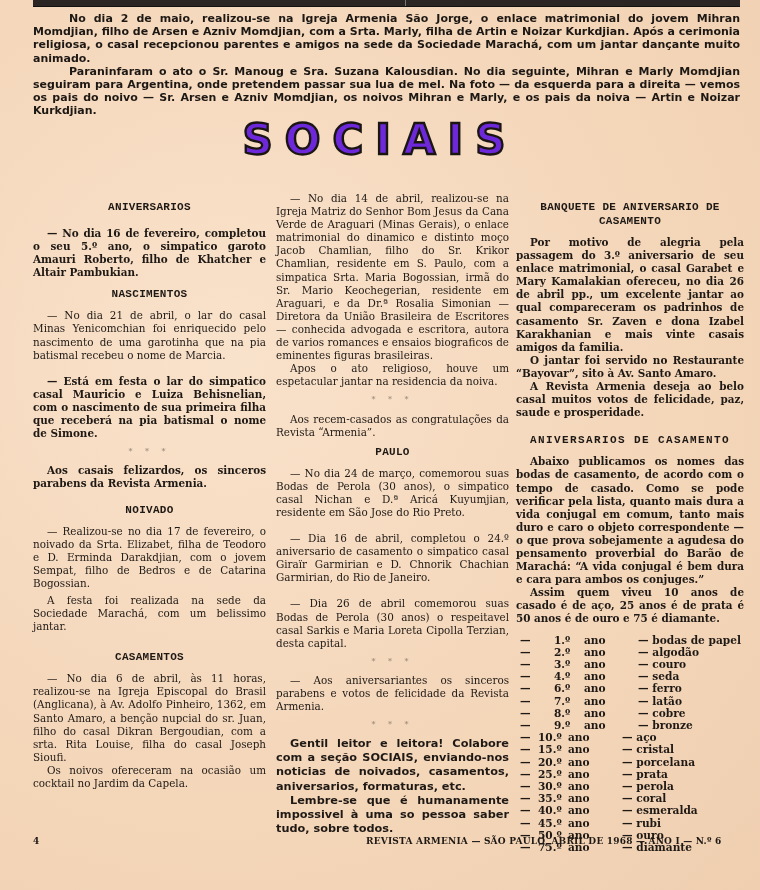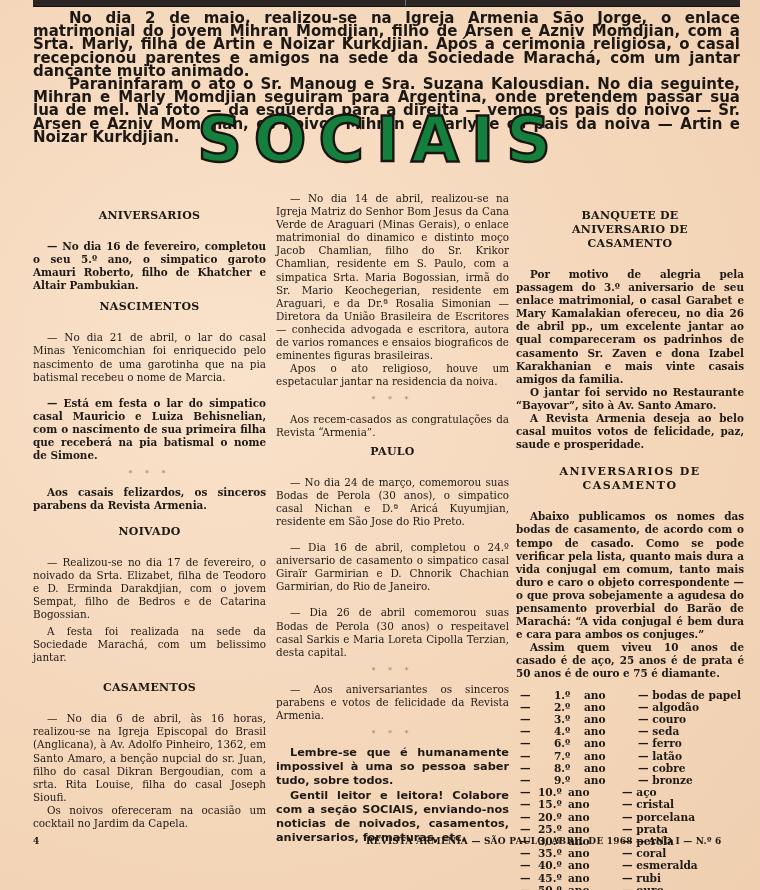--- a/index.html
+++ b/index.html
@@ -14,49 +14,49 @@
   .photo-strip {
     position:absolute; left:33px; top:0; width:707px; height:6px;
     background:#2b2624; border-bottom:1px solid #111;
   }
   .photo-strip .divider {
     position:absolute; left:372px; top:0; width:1px; height:6px; background:#777;
   }
   .caption {
     position:absolute; left:33px; top:12px; width:707px;
     font-family:"DejaVu Sans", "Liberation Sans", sans-serif;
-    font-weight:bold; font-size:15px; line-height:13.2px;
+    font-weight:bold; font-size:11px; line-height:13.2px;
     text-align:justify; color:#1d1814;
   }
   .caption p { margin:0; text-indent:36px; }
   .title-wrap {
     position:absolute; left:0; top:103px; width:760px; text-align:center;
   }
   .title {
     display:inline-block;
     font-family:"DejaVu Sans", "Liberation Sans", sans-serif;
-    font-size:62px; font-weight:bold; letter-spacing:12px;
-    color:#15803d;
+    font-size:42px; font-weight:bold; letter-spacing:12px;
+    color:#6d28d9;
     -webkit-text-stroke:2.4px #1b1512;
     line-height:74px;
   }
   .col {
     position:absolute; top:192px;
     font-size:10.4px; line-height:13.1px; text-align:justify;
     color:#1f1915;
   }
   .col1 { left:33px; width:233px; }
   .col2 { left:276px; width:233px; }
   .col3 { left:516px; width:228px; }
   .col p { margin:0 0 0 0; text-indent:14px; }
   .col p.gap { margin-top:13px; }
   .col .b { font-weight:bold; }
   .col h3 {
-    margin:17px; font-size:11px; font-weight:bold; text-align:center;
-    letter-spacing:0.3px; line-height:14px;
+    margin:8px; font-size:11px; font-weight:bold; text-align:center;
+    letter-spacing:0.3px; line-height:14px;font-family:Liberation Mono, monospace;
   }
   .col h3.left { text-align:center; }
   .stars { text-align:center; font-size:8px; color:#8a7b6d; letter-spacing:5px; margin:5px 0 6px 0; }
   .appeal {
     font-family:"DejaVu Sans", "Liberation Sans", sans-serif;
     font-weight:bold; font-size:11.3px; line-height:14.1px; text-align:justify;
     margin-top:2px;
   }
   .appeal p { text-indent:14px; margin:0; }
   .bodas-list {
@@ -98,41 +98,41 @@
   <p style="margin-top:2px">— No dia 21 de abril, o lar do casal Minas Yenicomchian foi enriquecido pelo nascimento de uma garotinha que na pia batismal recebeu o nome de Marcia.</p>
   <p class="b gap">— Está em festa o lar do simpatico casal Mauricio e Luiza Behisnelian, com o nascimento de sua primeira filha que receberá na pia batismal o nome de Simone.</p>
   <div class="stars">* * *</div>
   <p class="b">Aos casais felizardos, os sinceros parabens da Revista Armenia.</p>
 
   <h3 style="margin-top:12px">NOIVADO</h3>
   <p style="margin-top:4px">— Realizou-se no dia 17 de fevereiro, o noivado da Srta. Elizabet, filha de Teodoro e D. Erminda Darakdjian, com o jovem Sempat, filho de Bedros e de Catarina Bogossian.</p>
   <p style="margin-top:4px">A festa foi realizada na sede da Sociedade Marachá, com um belissimo jantar.</p>
 
   <h3 style="margin-top:17px">CASAMENTOS</h3>
-  <p style="margin-top:4px">— No dia 6 de abril, às 16 horas, realizou-se na Igreja Episcopal do Brasil (Anglicana), à Av. Adolfo Pinheiro, 1362, em Santo Amaro, a benção nupcial do sr. Juan, filho do casal Dikran Bergoudian, com a srta. Rita Louise, filha do casal Joseph Sioufi.</p>
+  <p style="margin-top:4px">— No dia 6 de abril, às 11 horas, realizou-se na Igreja Episcopal do Brasil (Anglicana), à Av. Adolfo Pinheiro, 1362, em Santo Amaro, a benção nupcial do sr. Juan, filho do casal Dikran Bergoudian, com a srta. Rita Louise, filha do casal Joseph Sioufi.</p>
   <p>Os noivos ofereceram na ocasião um cocktail no Jardim da Capela.</p>
 </div>
 
 <div class="col col2">
   <p>— No dia 14 de abril, realizou-se na Igreja Matriz do Senhor Bom Jesus da Cana Verde de Araguari (Minas Gerais), o enlace matrimonial do dinamico e distinto moço Jacob Chamlian, filho do Sr. Krikor Chamlian, residente em S. Paulo, com a simpatica Srta. Maria Bogossian, irmã do Sr. Mario Keochegerian, residente em Araguari, e da Dr.ª Rosalia Simonian — Diretora da União Brasileira de Escritores — conhecida advogada e escritora, autora de varios romances e ensaios biograficos de eminentes figuras brasileiras.</p>
   <p>Apos o ato religioso, houve um espetacular jantar na residencia da noiva.</p>
   <div class="stars">* * *</div>
   <p>Aos recem-casados as congratulações da Revista “Armenia”.</p>
 
   <h3 style="margin-top:6px">PAULO</h3>
   <p style="margin-top:4px">— No dia 24 de março, comemorou suas Bodas de Perola (30 anos), o simpatico casal Nichan e D.ª Aricá Kuyumjian, residente em São Jose do Rio Preto.</p>
   <p class="gap">— Dia 16 de abril, completou o 24.º aniversario de casamento o simpatico casal Giraïr Garmirian e D. Chnorik Chachian Garmirian, do Rio de Janeiro.</p>
   <p class="gap">— Dia 26 de abril comemorou suas Bodas de Perola (30 anos) o respeitavel casal Sarkis e Maria Loreta Cipolla Terzian, desta capital.</p>
   <div class="stars">* * *</div>
   <p>— Aos aniversariantes os sinceros parabens e votos de felicidade da Revista Armenia.</p>
   <div class="stars">* * *</div>
 
   <div class="appeal">
+    <p>Gentil leitor e leitora! Colabore com a seção SOCIAIS, enviando-nos noticias de noivados, casamentos, aniversarios, formaturas, etc.</p>
     <p>Lembre-se que é humanamente impossivel à uma so pessoa saber tudo, sobre todos.</p>
-    <p>Gentil leitor e leitora! Colabore com a seção SOCIAIS, enviando-nos noticias de noivados, casamentos, aniversarios, formaturas, etc.</p>
   </div>
 </div>
 
 <div class="col col3">
   <h3>BANQUETE DE ANIVERSARIO DE CASAMENTO</h3>
   <p class="b" style="margin-top:4px">Por motivo de alegria pela passagem do 3.º aniversario de seu enlace matrimonial, o casal Garabet e Mary Kamalakian ofereceu, no dia 26 de abril pp., um excelente jantar ao qual compareceram os padrinhos de casamento Sr. Zaven e dona Izabel Karakhanian e mais vinte casais amigos da familia.</p>
   <p class="b">O jantar foi servido no Restaurante “Bayovar”, sito à Av. Santo Amaro.</p>
   <p class="b">A Revista Armenia deseja ao belo casal muitos votos de felicidade, paz, saude e prosperidade.</p>
 
   <h3 class="left" style="margin-top:14px; letter-spacing:1.4px">ANIVERSARIOS DE CASAMENTO</h3>

